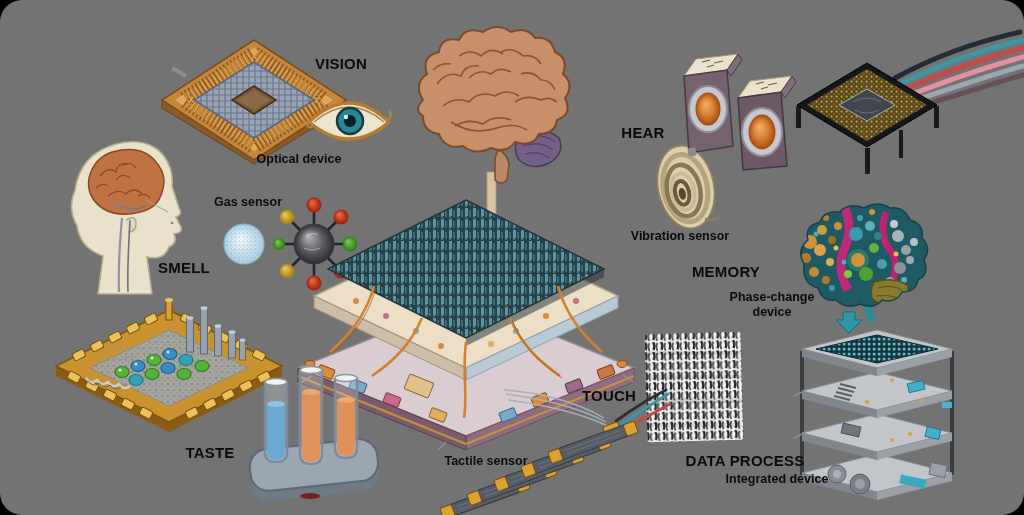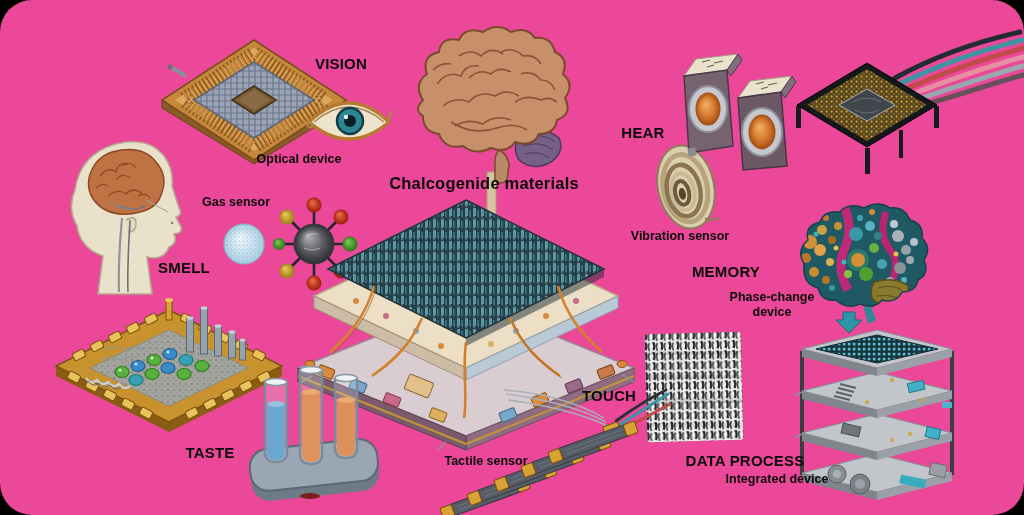--- a/index.html
+++ b/index.html
@@ -1,17 +1,17 @@
 <!DOCTYPE html>
 <html><head>
 <meta charset="utf-8">
 <style>
   html,body{margin:0;padding:0;background:#000;}
   body{width:1024px;height:515px;position:relative;font-family:"Liberation Sans","DejaVu Sans",sans-serif;}
-  .card{position:absolute;inset:0;background:#ec4899;border-radius:32px;overflow:hidden;}
+  .card{position:absolute;inset:0;background:#737373;border-radius:22px;overflow:hidden;}
   svg.illu{position:absolute;overflow:visible;pointer-events:none;}
   .lbl{position:absolute;transform:translate(-50%,-50%);font-weight:700;color:#0a0a0a;text-align:center;white-space:nowrap;line-height:1.18;}
   .sense{font-size:15px;letter-spacing:.2px;}
   .sensor{font-size:12.5px;}
   .wrap{white-space:normal;}
   .title{font-size:16.5px;letter-spacing:.2px;}
 </style>
 </head>
 <body>
 
@@ -501,24 +501,23 @@
     <polygon points="85,8 160,27 85,46 10,27" fill="#c2c6cb" stroke="#888e94"></polygon>
     <polygon points="160,27 85,46 85,54 160,35" fill="#9aa0a6"></polygon>
     <polygon points="10,27 85,46 85,54 10,35" fill="#80868c"></polygon>
     <polygon points="85,13 146,27 85,41 24,27" fill="url(#pblue)" stroke="#0e2830"></polygon>
     <line x1="10" y1="70" x2="2" y2="74" stroke="#8b9199" stroke-width="1.5"></line>
     <line x1="10" y1="112" x2="2" y2="116" stroke="#8b9199" stroke-width="1.5"></line>
   </svg>
 
   <div class="lbl sense" style="left:341px;top:64px">VISION</div>
   <div class="lbl sensor" style="left:299px;top:159px">Optical device</div>
-  <div class="lbl sensor" style="left:236px;top:202px">Gas sensor</div>
+  <div class="lbl sensor" style="left:248px;top:202px">Gas sensor</div>
   <div class="lbl sense" style="left:184px;top:268px">SMELL</div>
   <div class="lbl sense" style="left:210px;top:453px">TASTE</div>
-  <div class="lbl title" style="left:484px;top:184px">Chalcogenide materials</div>
   <div class="lbl sense" style="left:643px;top:133px">HEAR</div>
   <div class="lbl sensor" style="left:680px;top:236px">Vibration sensor</div>
   <div class="lbl sense" style="left:726px;top:272px">MEMORY</div>
   <div class="lbl sensor wrap" style="left:772px;top:305px;width:100px">Phase-change device</div>
   <div class="lbl sense" style="left:609px;top:396px">TOUCH</div>
   <div class="lbl sensor" style="left:486px;top:461px">Tactile sensor</div>
   <div class="lbl sense" style="left:745px;top:461px">DATA PROCESS</div>
   <div class="lbl sensor" style="left:777px;top:479px">Integrated device</div>
 
 </div>

